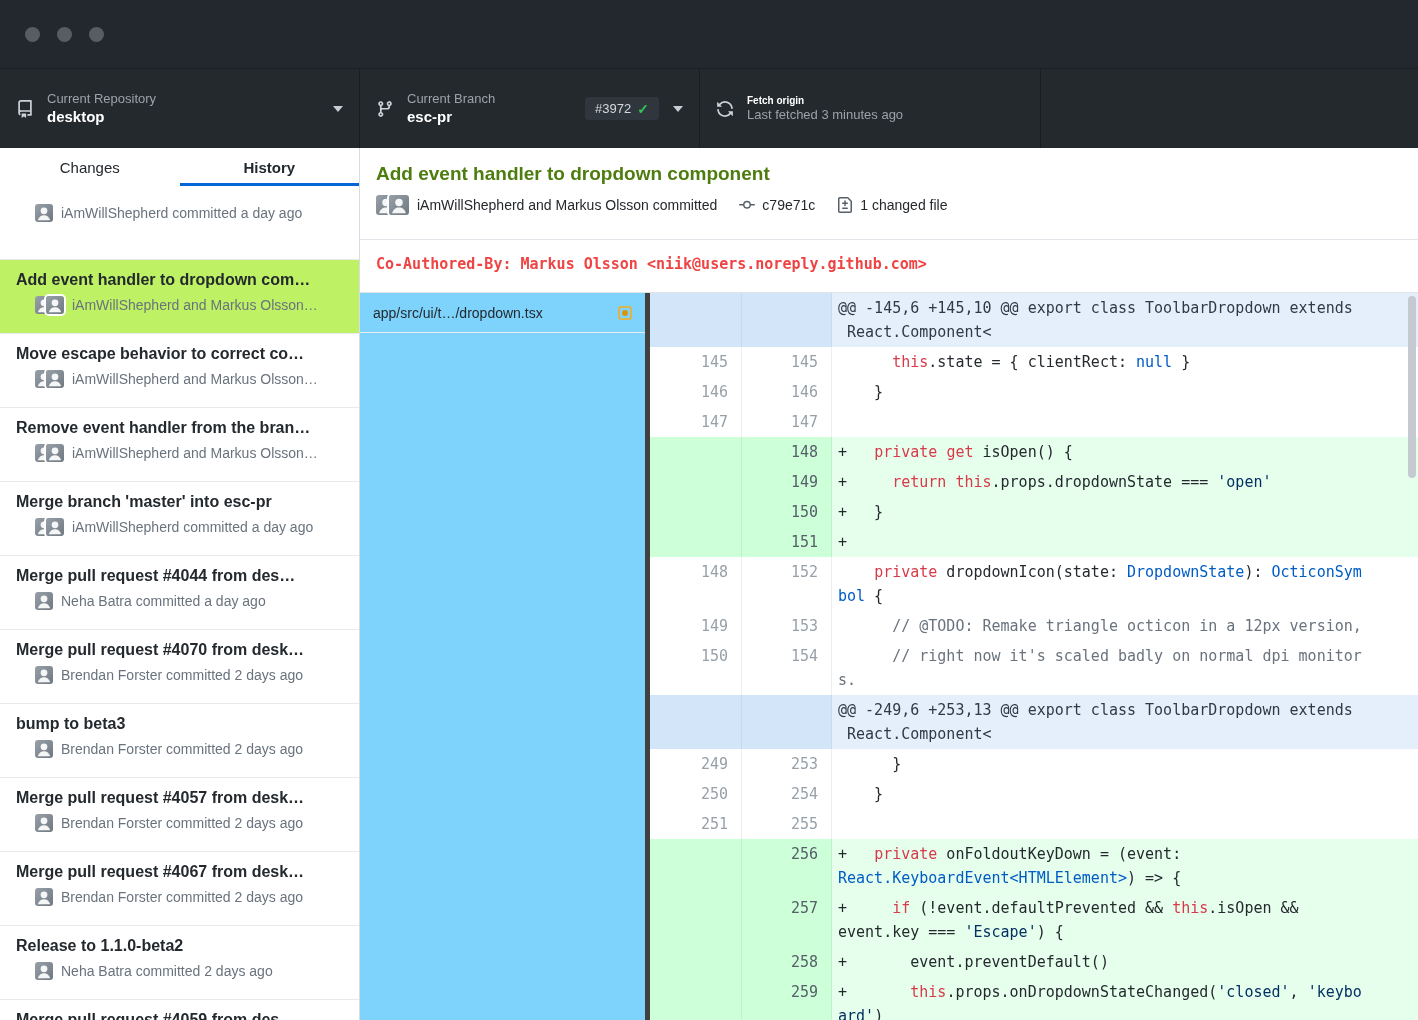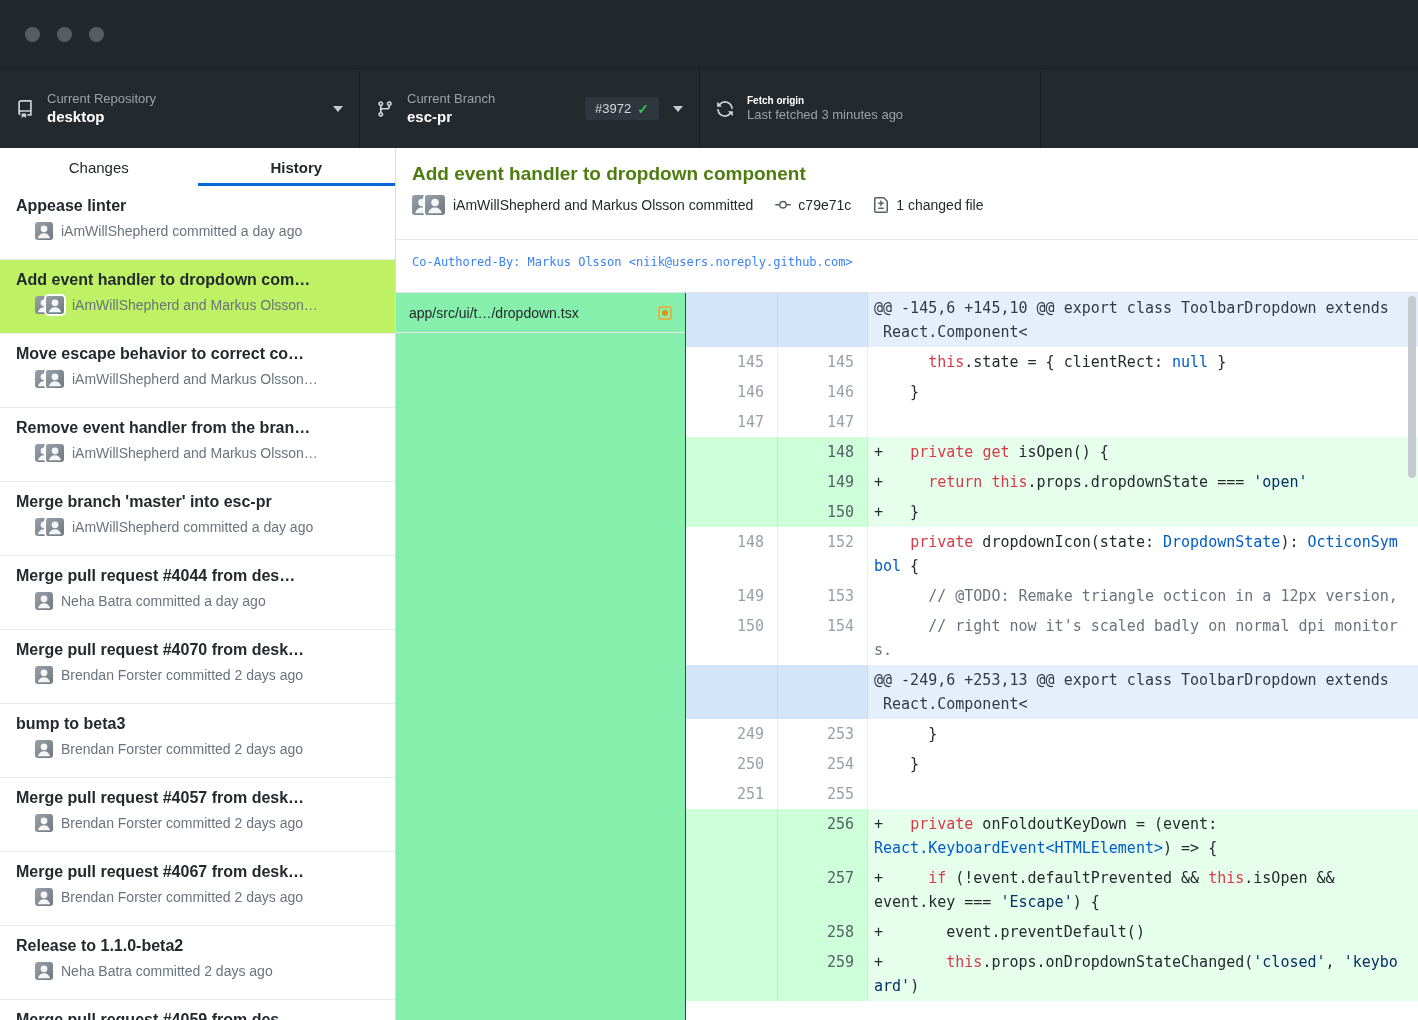--- a/index.html
+++ b/index.html
@@ -25,21 +25,21 @@
   .chevron { width:0; height:0; border-left:5px solid transparent; border-right:5px solid transparent; border-top:6px solid #c7cdd3; margin-left:auto; flex:none; }
   .tb-branch .chevron { margin-left:14px; }
   .branch-badge { margin-left:auto; background:#2f363d; border-radius:4px; padding:4px 10px; font-size:13px; color:#d3d9de; display:flex; align-items:center; gap:6px; flex:none; }
   .branch-badge .check { color:#31c553; font-weight:700; font-size:14px; line-height:1; }
   .tb-fetch .tb-name { font-size:10px; }
 
   
   .main { flex:1; display:flex; min-height:0; }
 
   
-  .sidebar { width:396px; flex:none; border-right:1px solid #d8dce0; display:flex; flex-direction:column; background:#fff; }
+  .sidebar { width:360px; flex:none; border-right:1px solid #d8dce0; display:flex; flex-direction:column; background:#fff; }
   .tabs { height:38px; flex:none; display:flex; }
   .tab { flex:1; display:flex; align-items:center; justify-content:center; font-size:15px; color:#24292e; cursor:pointer; }
   .tab.active { font-weight:700; box-shadow:inset 0 -3px 0 #0366d6; }
   .commit-list { flex:1; overflow:hidden; }
   .commit-item { height:74px; padding:11px 16px 0; border-bottom:1px solid #e8eaec; cursor:pointer; }
   .commit-item.selected { background:#bef264; }
   .commit-title { font-size:16px; font-weight:700; color:#24292e; white-space:nowrap; overflow:hidden; }
   .commit-meta { display:flex; align-items:center; margin-top:7px;padding-left:19px; }
   .commit-meta .meta-text { font-size:14px; color:#6a737d; margin-left:8px; white-space:nowrap; overflow:hidden; }
   .avatar { width:18px; height:18px; border-radius:3px; background:linear-gradient(135deg,#98a1a9,#6f7880); display:inline-flex; flex:none; overflow:hidden; }
@@ -49,25 +49,25 @@
 
   
   .content { flex:1; display:flex; flex-direction:column; min-width:0; background:#fff; }
   .commit-summary { height:92px; flex:none; padding:15px 16px 0; border-bottom:1px solid #e1e4e8; }
   .cs-title { font-size:19px; font-weight:700; color:#4d7c0f; white-space:nowrap; overflow:hidden; }
   .cs-meta { display:flex; align-items:center; margin-top:10px; font-size:14px; color:#24292e; }
   .cs-meta .avatar { width:20px; height:20px; }
   .cs-byline { margin-left:8px; white-space:nowrap; }
   .cs-group { display:flex; align-items:center; margin-left:22px; gap:7px; white-space:nowrap; }
   .cs-group svg { fill:#57606a; flex:none; }
-  .commit-desc { height:53px; flex:none; padding:15px 16px; border-bottom:1px solid #e1e4e8; font-family:"DejaVu Sans Mono", monospace; font-size:12px; color:#3b82f6; white-space:nowrap; overflow:hidden; }
+  .commit-desc { height:53px; flex:none; padding:15px 16px; border-bottom:1px solid #e1e4e8; font-family:"DejaVu Sans Mono", monospace; font-size:15px; color:#ef4444; white-space:nowrap; overflow:hidden;font-weight:bold; }
 
   
   .diff-area { flex:1; display:flex; min-height:0; }
-  .file-list { width:290px; flex:none; border-right:1px solid #404040; background:#86efac;text-align:right; }
+  .file-list { width:290px; flex:none; border-right:5px solid #404040; background:#7dd3fc;text-align:right; }
   .file-row { height:40px; display:flex; align-items:center; padding:0 13px; border-bottom:1px solid #e8eaec; font-size:14px; color:#24292e; cursor:pointer; }
   .file-path { white-space:nowrap; overflow:hidden; }
   .status-modified { margin-left:auto; width:14px; height:14px; border:2px solid #dcb44c; border-radius:3px; position:relative; flex:none; }
   .status-modified::after { content:""; position:absolute; left:2px; top:2px; width:6px; height:6px; border-radius:50%; background:#db9409; }
 
   .diff { flex:1; min-width:0; position:relative; overflow:hidden; background:#fff;
           font-family:"DejaVu Sans Mono", monospace; font-size:15px; line-height:24px; }
   .diff-row { display:flex; }
   .gut { flex:none; text-align:right; padding:3px 13px 3px 0; color:#98a0a8; border-right:1px solid #eceef0; }
   .gut.old { width:92px; } .gut.new { width:90px; }
@@ -142,21 +142,20 @@
   </div>
 
   <div class="main">
     <div class="sidebar">
       <div class="tabs">
           <div class="tab">Changes</div>
           <div class="tab active">History</div>
         </div>
       <div class="commit-list">
           <div class="commit-item">
-            <div class="commit-title">Appease linter</div>
             <div class="commit-meta">
               <span class="avatar-stack">
                 <span class="avatar">
                   <svg viewBox="0 0 16 16">
                     <circle cx="8" cy="6" r="3" fill="#ffffff" opacity="0.92"></circle>
                     <path d="M2.5 14.5c.7-3 3-4.6 5.5-4.6s4.8 1.6 5.5 4.6z" fill="#ffffff" opacity="0.92"></path>
                   </svg>
                 </span>
               </span>
               <span class="meta-text">iAmWillShepherd committed a day ago</span>
@@ -406,20 +405,25 @@
               <div class="diff-row added">
                 <div class="gut old"></div>
                 <div class="gut new">149</div>
                 <div class="code"><span class="sign seg-p">+ </span><span class="seg-p">    </span><span class="seg-k">return</span><span class="seg-p"> </span><span class="seg-k">this</span><span class="seg-p">.props.dropdownState === </span><span class="seg-s">'open'</span></div>
               </div>
               <div class="diff-row added">
                 <div class="gut old"></div>
                 <div class="gut new">150</div>
                 <div class="code"><span class="sign seg-p">+ </span><span class="seg-p">  }</span></div>
               </div>
+              <div class="diff-row added">
+                <div class="gut old"></div>
+                <div class="gut new">151</div>
+                <div class="code"><span class="sign seg-p">+ </span></div>
+              </div>
               <div class="diff-row context">
                 <div class="gut old">148</div>
                 <div class="gut new">152</div>
                 <div class="code"><span class="sign seg-p">  </span><span class="seg-p">  </span><span class="seg-k">private</span><span class="seg-p"> dropdownIcon(state: </span><span class="seg-t">DropdownState</span><span class="seg-p">): </span><span class="seg-t">OcticonSym
 bol</span><span class="seg-p"> {</span></div>
               </div>
               <div class="diff-row context">
                 <div class="gut old">149</div>
                 <div class="gut new">153</div>
                 <div class="code"><span class="sign seg-p">  </span><span class="seg-p">    </span><span class="seg-c">// @TODO: Remake triangle octicon in a 12px version,</span></div>

